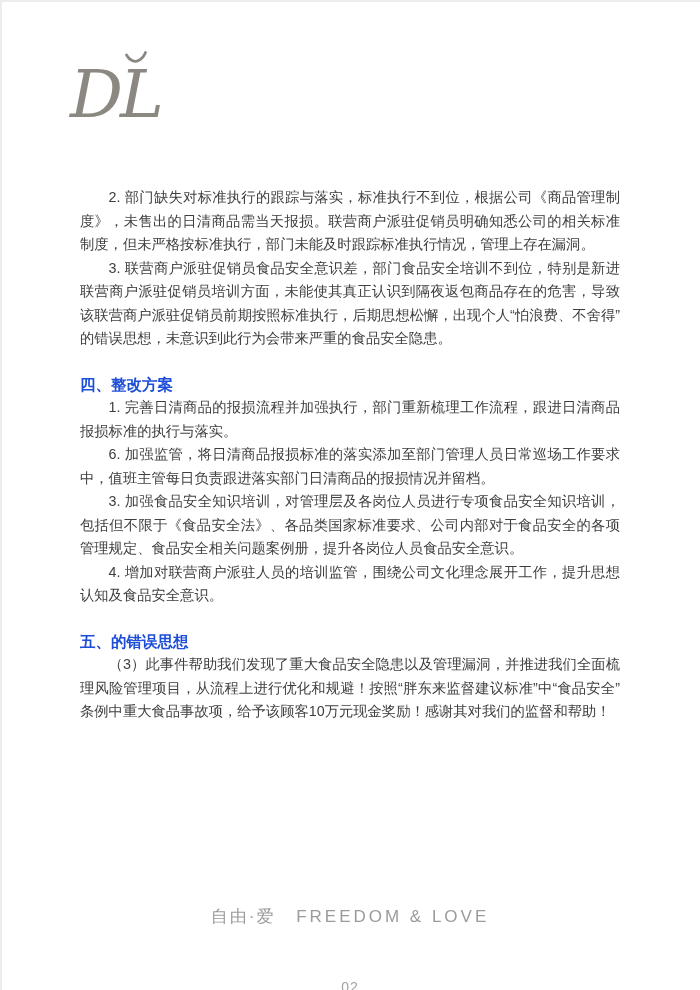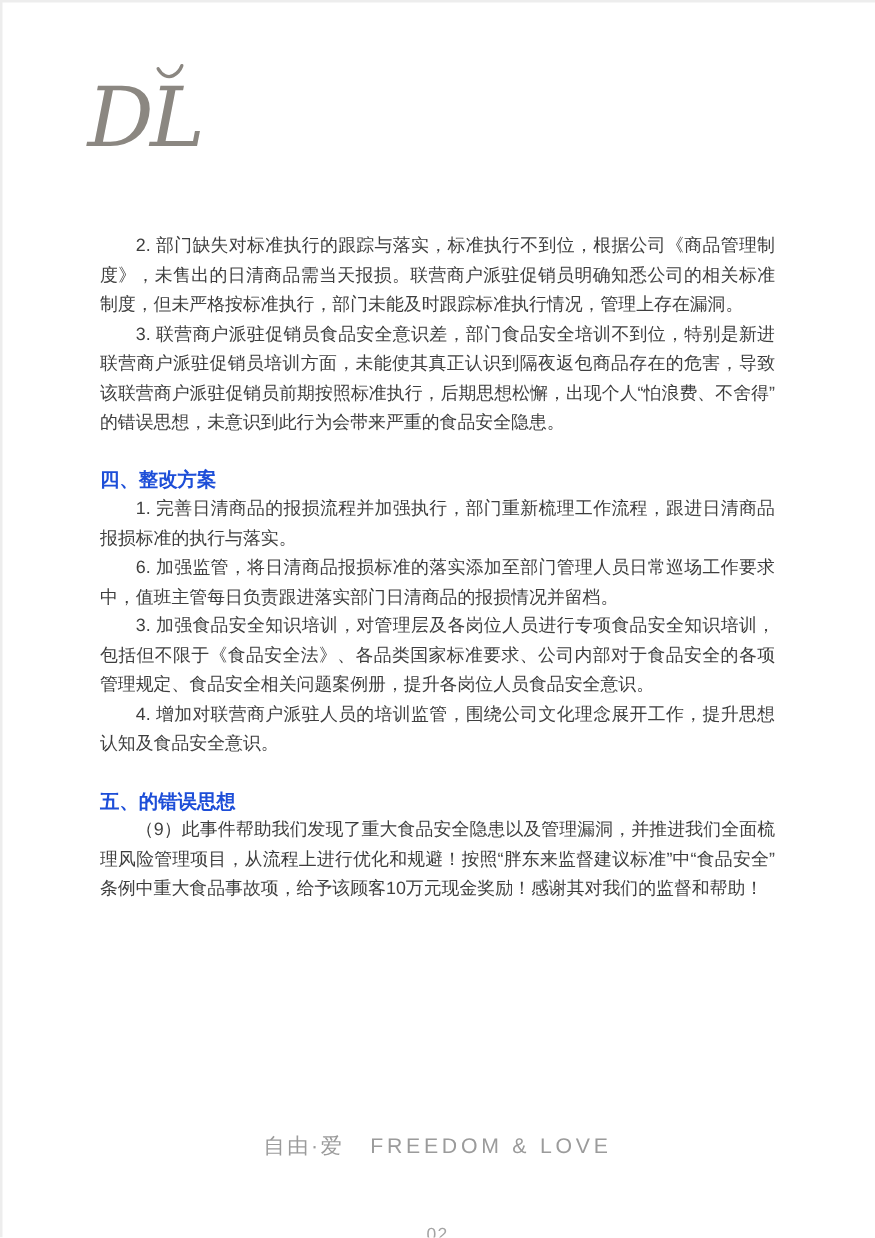--- a/index.html
+++ b/index.html
@@ -125,21 +125,21 @@
 
   <p class="para">6. 加强监管，将日清商品报损标准的落实添加至部门管理人员日常巡场工作要求中，值班主管每日负责跟进落实部门日清商品的报损情况并留档。</p>
 
   <p class="para">3. 加强食品安全知识培训，对管理层及各岗位人员进行专项食品安全知识培训，包括但不限于《食品安全法》、各品类国家标准要求、公司内部对于食品安全的各项管理规定、食品安全相关问题案例册，提升各岗位人员食品安全意识。</p>
 
   <p class="para">4. 增加对联营商户派驻人员的培训监管，围绕公司文化理念展开工作，提升思想认知及食品安全意识。</p>
 
   <h2 class="heading-red">五、的错误思想</h2>
 
 
-  <p class="para">（9）此事件帮助我们发现了重大食品安全隐患以及管理漏洞，并推进我们全面梳理风险管理项目，从流程上进行优化和规避！按照“胖东来监督建议标准”中“食品安全”条例中重大食品事故项，给予该顾客10万元现金奖励！感谢其对我们的监督和帮助！</p>
+  <p class="para">（3）此事件帮助我们发现了重大食品安全隐患以及管理漏洞，并推进我们全面梳理风险管理项目，从流程上进行优化和规避！按照“胖东来监督建议标准”中“食品安全”条例中重大食品事故项，给予该顾客10万元现金奖励！感谢其对我们的监督和帮助！</p>
 
 </div>
 
 <div class="footer-slogan">
   <span class="cn">自由·爱</span>
   <span class="en">FREEDOM &amp; LOVE</span>
 </div>
 
 <div class="page-number">02</div>
 

